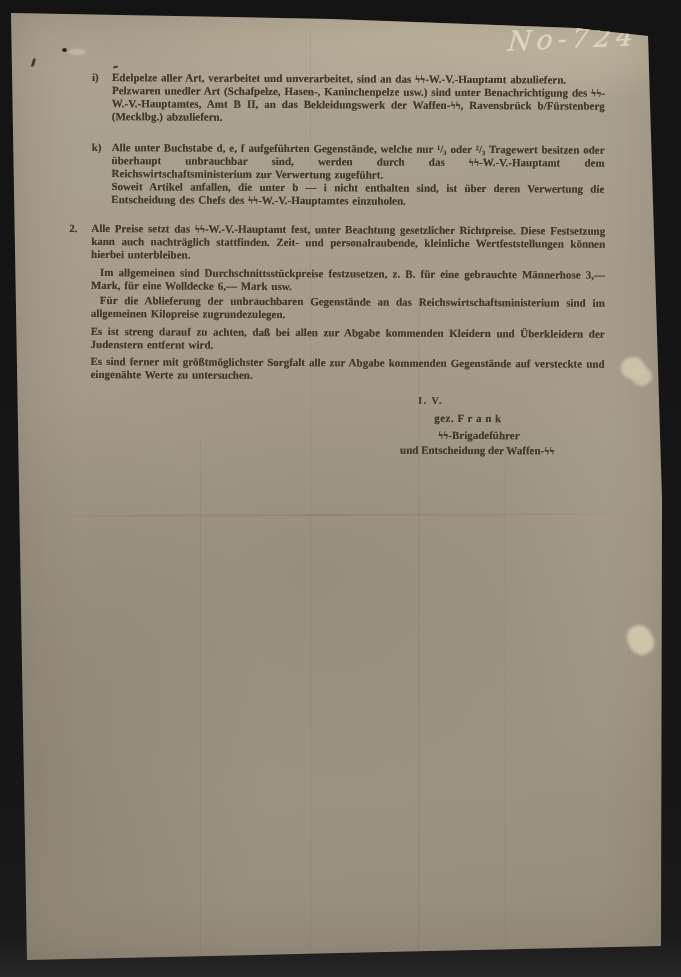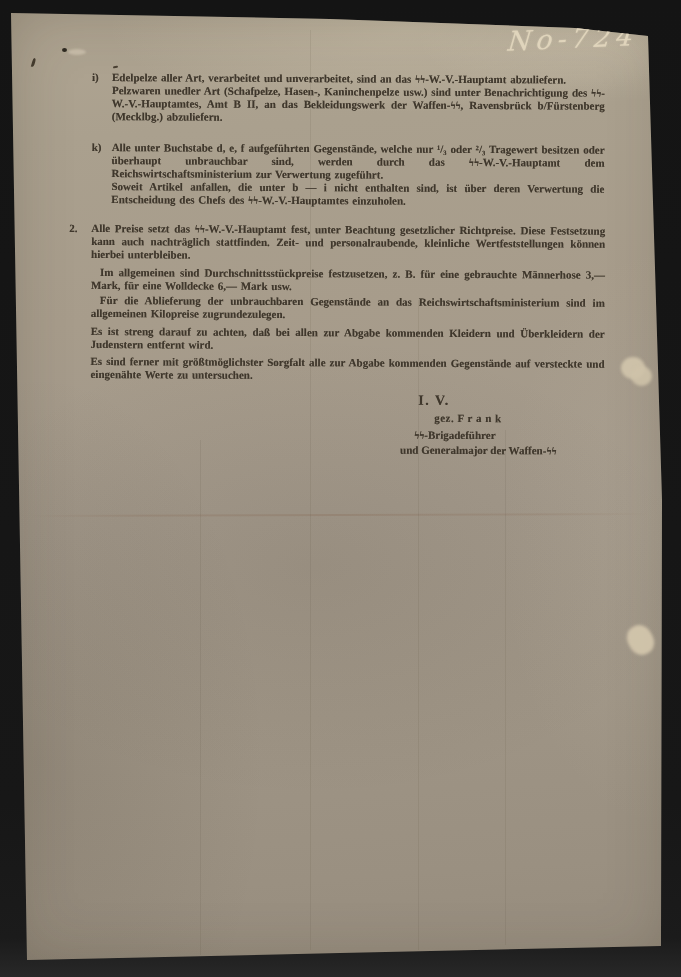--- a/index.html
+++ b/index.html
@@ -63,23 +63,23 @@
   .item-label{width:20px;flex:0 0 20px;}
   .item-body{width:493px;flex:0 0 493px;}
   .sec-label{position:absolute;left:70px;top:222px;}
   .sec-p{position:absolute;left:92px;width:514px;}
   .sp-1{top:222px;}
   .sp-2{top:266px;text-indent:9px;}
   .sp-3{top:294px;text-indent:9px;}
   .sp-4{top:325px;}
   .sp-5{top:355px;}
   .sig{position:absolute;white-space:nowrap;}
-  .sig-iv{left:420px;top:392px;letter-spacing:1.5px;font-size:14px;}
+  .sig-iv{left:420px;top:392px;letter-spacing:1.5px;font-size:10px;}
   .sig-gez{left:436px;top:410px;letter-spacing:.5px;font-family:Liberation Serif, serif;}
-  .sig-r1{left:416px;top:427px;}
+  .sig-r1{left:440px;top:427px;}
   .sig-r2{left:402px;top:442px;}
 </style>
 </head>
 <body>
 
 <div class="stage">
   <div class="paper">
 
     <div class="crease-h"></div>
     <div class="crease-v cv1"></div>
@@ -119,17 +119,17 @@
       <div class="sec-label">2.</div>
       <p class="sec-p sp-1">Alle Preise setzt das ϟϟ-W.-V.-Hauptamt fest, unter Beachtung gesetzlicher Richtpreise. Diese Festsetzung kann auch nachträglich stattfinden. Zeit- und personalraubende, kleinliche Wertfeststellungen können hierbei unterbleiben.</p>
       <p class="sec-p sp-2">Im allgemeinen sind Durchschnittsstückpreise festzusetzen, z. B. für eine gebrauchte Männerhose 3,— Mark, für eine Wolldecke 6,— Mark usw.</p>
       <p class="sec-p sp-3">Für die Ablieferung der unbrauchbaren Gegenstände an das Reichswirtschaftsministerium sind im allgemeinen Kilopreise zugrundezulegen.</p>
       <p class="sec-p sp-4">Es ist streng darauf zu achten, daß bei allen zur Abgabe kommenden Kleidern und Überkleidern der Judenstern entfernt wird.</p>
       <p class="sec-p sp-5">Es sind ferner mit größtmöglichster Sorgfalt alle zur Abgabe kommenden Gegenstände auf versteckte und eingenähte Werte zu untersuchen.</p>
 
       <div class="sig sig-iv">I. V.</div>
       <div class="sig sig-gez">gez. F r a n k</div>
       <div class="sig sig-r1">ϟϟ-Brigadeführer</div>
-      <div class="sig sig-r2">und Generalmajor der Waffen-ϟϟ</div>
+      <div class="sig sig-r2">und Entscheidung der Waffen-ϟϟ</div>
 
     </div>
   </div>
 </div>
 
 </body></html>

